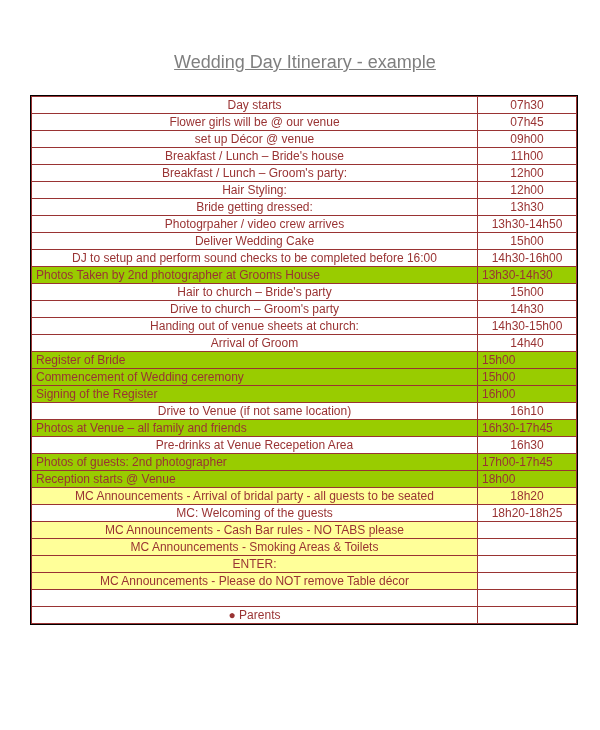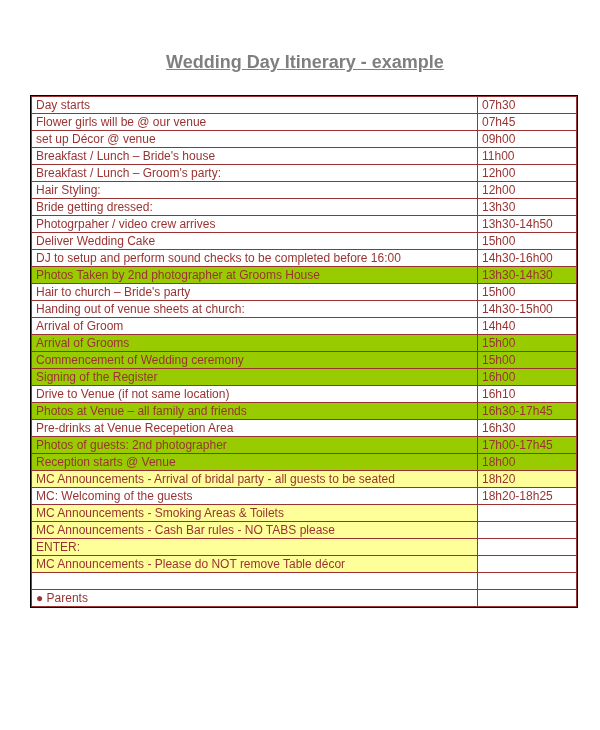--- a/index.html
+++ b/index.html
@@ -22,21 +22,21 @@
     width: 600px;
     height: 730px;
     background: #ffffff;
     position: relative;
     overflow: hidden;
   }
   .doc-title {
     margin-top: 52px;
     text-align: center;
     font-size: 18px;
-    font-weight: bold;
+    font-weight: normal;
     color: var(--title_color);
     text-decoration: underline;
     margin-left: 10px;
   }
   .table-wrap {
     margin: 22px 22px 0 30px;
     border: 1px solid var(--outer_border);
   }
   table.itinerary {
     border-collapse: collapse;
@@ -48,23 +48,23 @@
     color: var(--text);
     font-size: 12px;
     line-height: 15px;
     height: 17px;
     padding: 0 4px;
     white-space: nowrap;
     overflow: hidden;
     vertical-align: middle;
   }
   table.itinerary td.time-cell { width: 99px; }
-  td.bg-white  { background: var(--white); }
+  td.bg-white  { background: var(--white); text-align: center; }
   td.bg-green  { background: var(--green); }
-  td.bg-yellow { background: var(--yellow); }
+  td.bg-yellow { background: var(--yellow); text-align: center; }
   td.bold { font-weight: normal; }
 </style>
 </head>
 <body>
 
 <div class="page">
   <div class="doc-title">Wedding Day Itinerary - example</div>
 
   <div class="table-wrap">
     <table class="itinerary">
@@ -111,29 +111,33 @@
           </tr>
           <tr>
             <td class="event-cell bg-green bold">Photos Taken by 2nd photographer at Grooms House</td>
             <td class="time-cell bg-green bold">13h30-14h30</td>
           </tr>
           <tr>
             <td class="event-cell bg-white">Hair to church – Bride's party</td>
             <td class="time-cell bg-white">15h00</td>
           </tr>
           <tr>
+            <td class="event-cell bg-white">Drive to church – Groom's party</td>
+            <td class="time-cell bg-white">14h30</td>
+          </tr>
+          <tr>
             <td class="event-cell bg-white">Handing out of venue sheets at church:</td>
             <td class="time-cell bg-white">14h30-15h00</td>
           </tr>
           <tr>
             <td class="event-cell bg-white bold">Arrival of Groom</td>
             <td class="time-cell bg-white bold">14h40</td>
           </tr>
           <tr>
-            <td class="event-cell bg-green bold">Arrival of Grooms</td>
+            <td class="event-cell bg-green bold">Register of Bride</td>
             <td class="time-cell bg-green bold">15h00</td>
           </tr>
           <tr>
             <td class="event-cell bg-green">Commencement of Wedding ceremony</td>
             <td class="time-cell bg-green">15h00</td>
           </tr>
           <tr>
             <td class="event-cell bg-green">Signing of the Register</td>
             <td class="time-cell bg-green">16h00</td>
           </tr>
@@ -159,25 +163,25 @@
           </tr>
           <tr>
             <td class="event-cell bg-yellow bold">MC Announcements - Arrival of bridal party - all guests to be seated</td>
             <td class="time-cell bg-yellow bold">18h20</td>
           </tr>
           <tr>
             <td class="event-cell bg-white">MC: Welcoming of the guests</td>
             <td class="time-cell bg-white">18h20-18h25</td>
           </tr>
           <tr>
+            <td class="event-cell bg-yellow">MC Announcements - Cash Bar rules - NO TABS please</td>
+            <td class="time-cell bg-white"></td>
+          </tr>
+          <tr>
             <td class="event-cell bg-yellow">MC Announcements - Smoking Areas &amp; Toilets</td>
-            <td class="time-cell bg-white"></td>
-          </tr>
-          <tr>
-            <td class="event-cell bg-yellow">MC Announcements - Cash Bar rules - NO TABS please</td>
             <td class="time-cell bg-white"></td>
           </tr>
           <tr>
             <td class="event-cell bg-yellow">ENTER:</td>
             <td class="time-cell bg-white"></td>
           </tr>
           <tr>
             <td class="event-cell bg-yellow">MC Announcements - Please do NOT remove Table décor</td>
             <td class="time-cell bg-white"></td>
           </tr>

